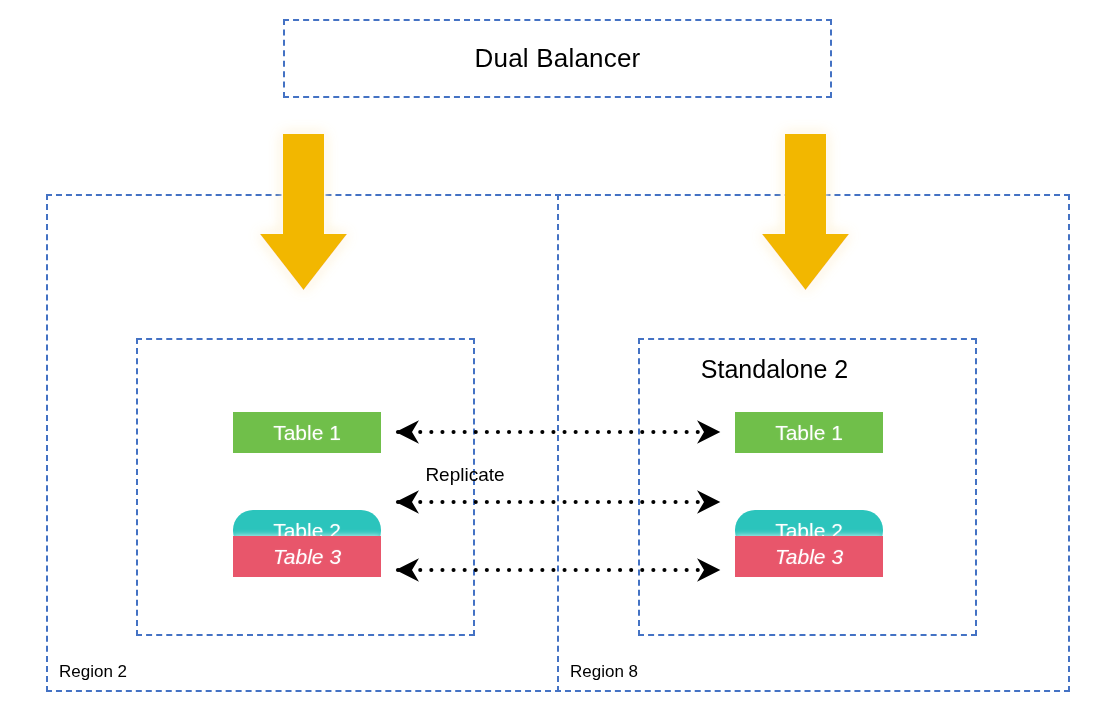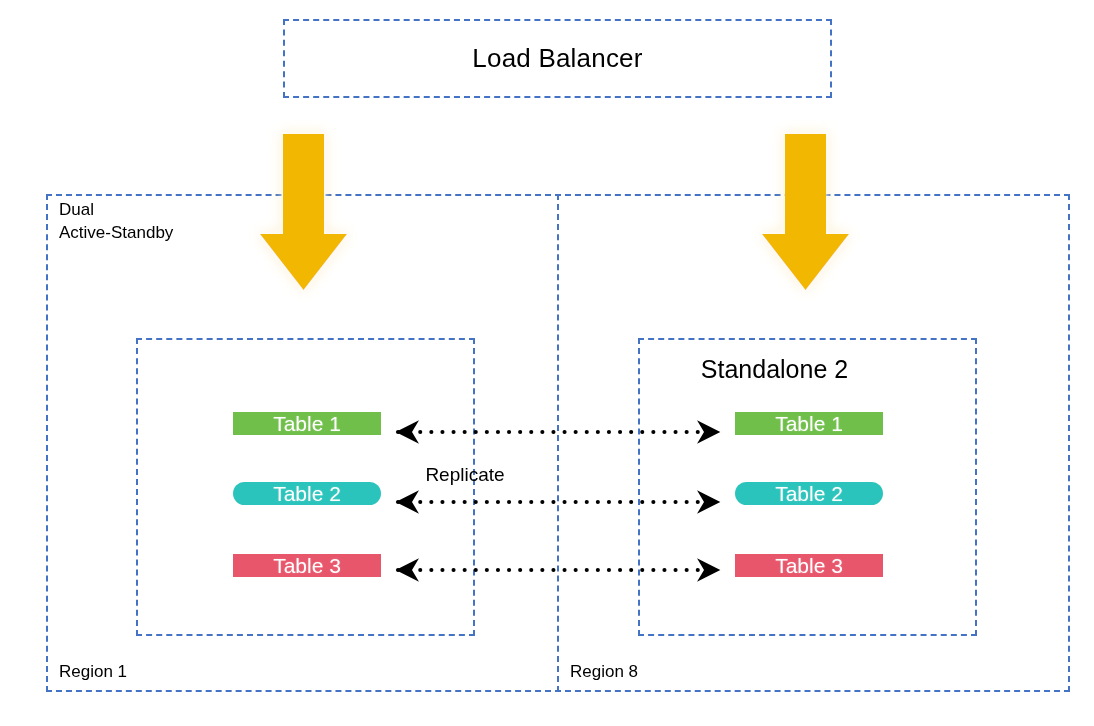--- a/index.html
+++ b/index.html
@@ -98,34 +98,34 @@
     font-size: 25px;
     color: #000;
   }
   #standalone-1-title { left: 136px; }
   #standalone-2-title { left: 605px; }
 
   
   .table-chip {
     position: absolute;
     width: 148px;
-    height: 23px;
+    height: 41px;
     display: flex;
     align-items: center;
     justify-content: center;
     color: #ffffff;
     font-size: 21px;
     box-sizing: border-box;
     text-shadow: 0 0 2px rgba(255,255,255,0.25);
   }
   .chip-left  { left: 233px; }
   .chip-right { left: 735px; }
   .row-1 { top: 412px; }
-  .row-2 { top: 482px; border-radius: 20px; }
-  .row-3 { top: 554px; }
+  .row-2 { top: 510px; border-radius: 20px; }
+  .row-3 { top: 536px; font-style: italic; }
 
   
   .haloed { filter: drop-shadow(0 0 3px rgba(255,255,255,0.9)); }
 
   
   .svg-layer {
     position: absolute;
     left: 0;
     top: 0;
     width: 1094px;
@@ -142,31 +142,29 @@
     font-size: 19px;
     color: #000;
   }
 </style>
 </head>
 <body>
 
 <div id="canvas">
 
   <div class="dashed-box" id="load-balancer-box">
-    <span id="load-balancer-label">Load Balancer</span>
+    <span id="load-balancer-label">Dual Balancer</span>
   </div>
 
   <div class="dashed-box" id="outer-region-box"></div>
 
   <div id="region-divider"></div>
 
-  <div id="dual-standby-label">Dual
-Active-Standby</div>
-
-  <div class="region-label" id="region-1-label">Region 1</div>
+
+  <div class="region-label" id="region-1-label">Region 2</div>
 
   <div class="region-label" id="region-2-label">Region 8</div>
 
   <div class="standalone-box" id="standalone-1-box"></div>
   <div class="standalone-box" id="standalone-2-box"></div>
 
   <div class="standalone-title" id="standalone-2-title">Standalone 2</div>
 
   <div class="table-chip chip-left row-1" style="background-color: rgb(112, 191, 74);">
     <span>Table 1</span>

